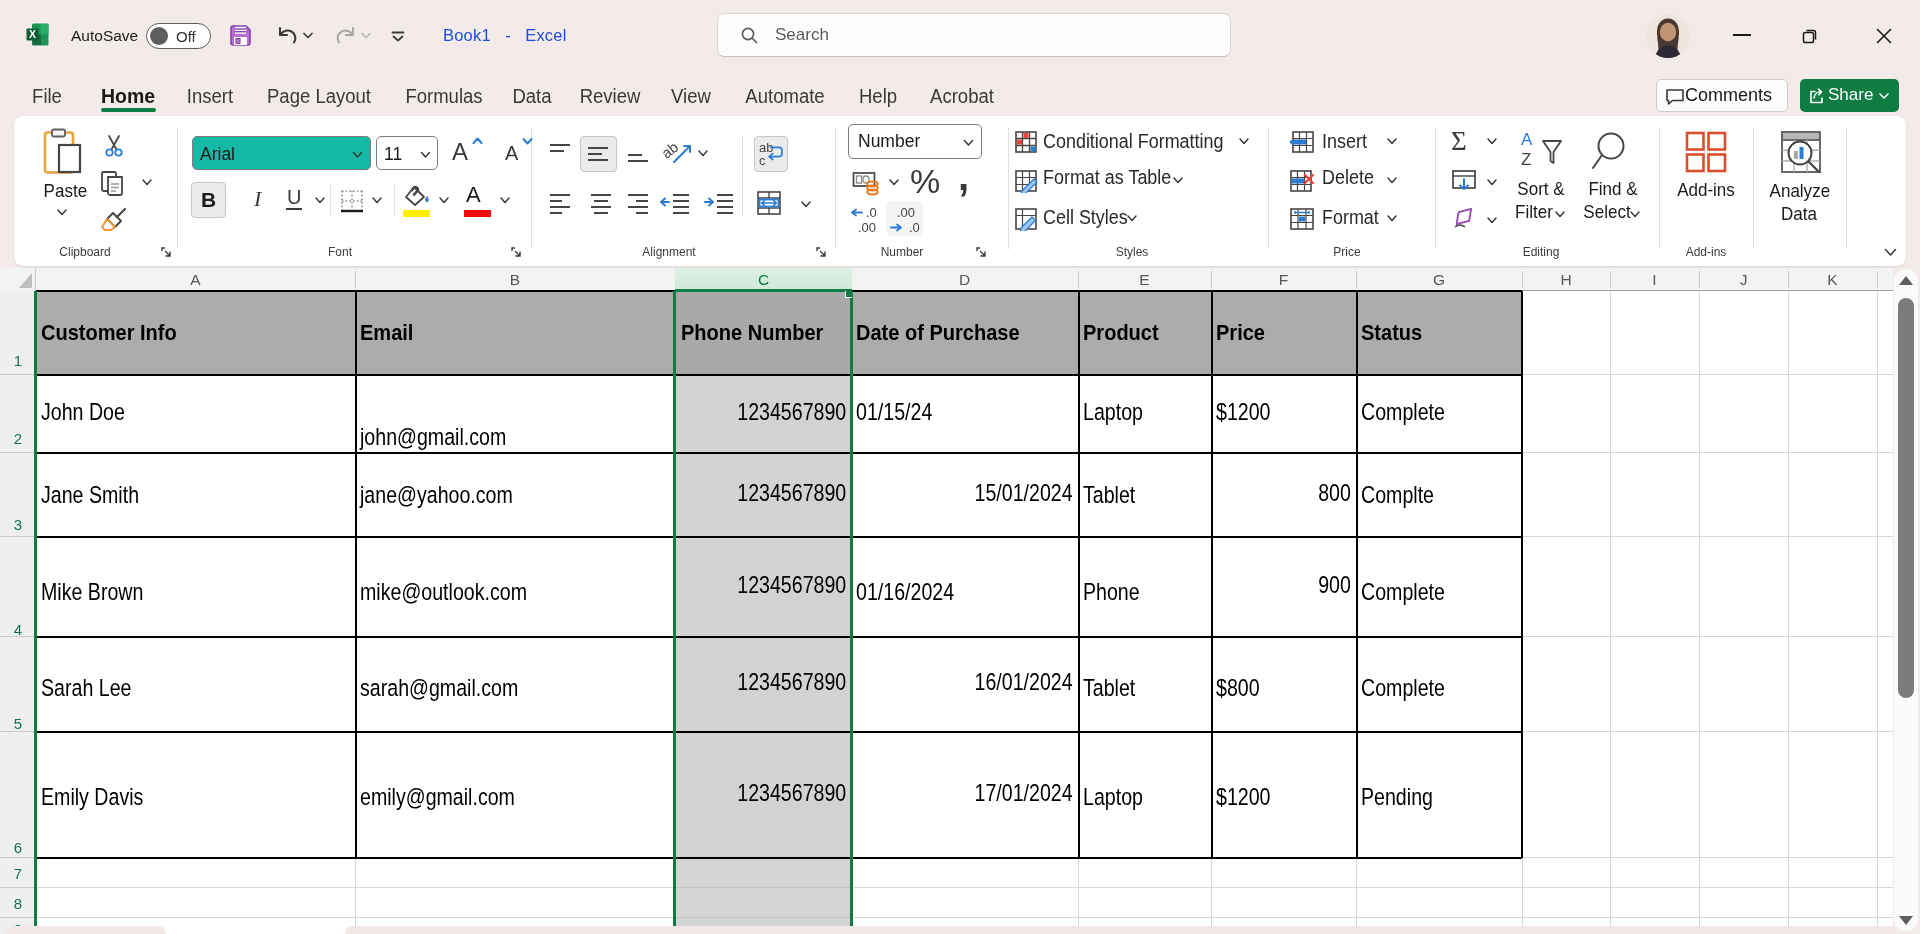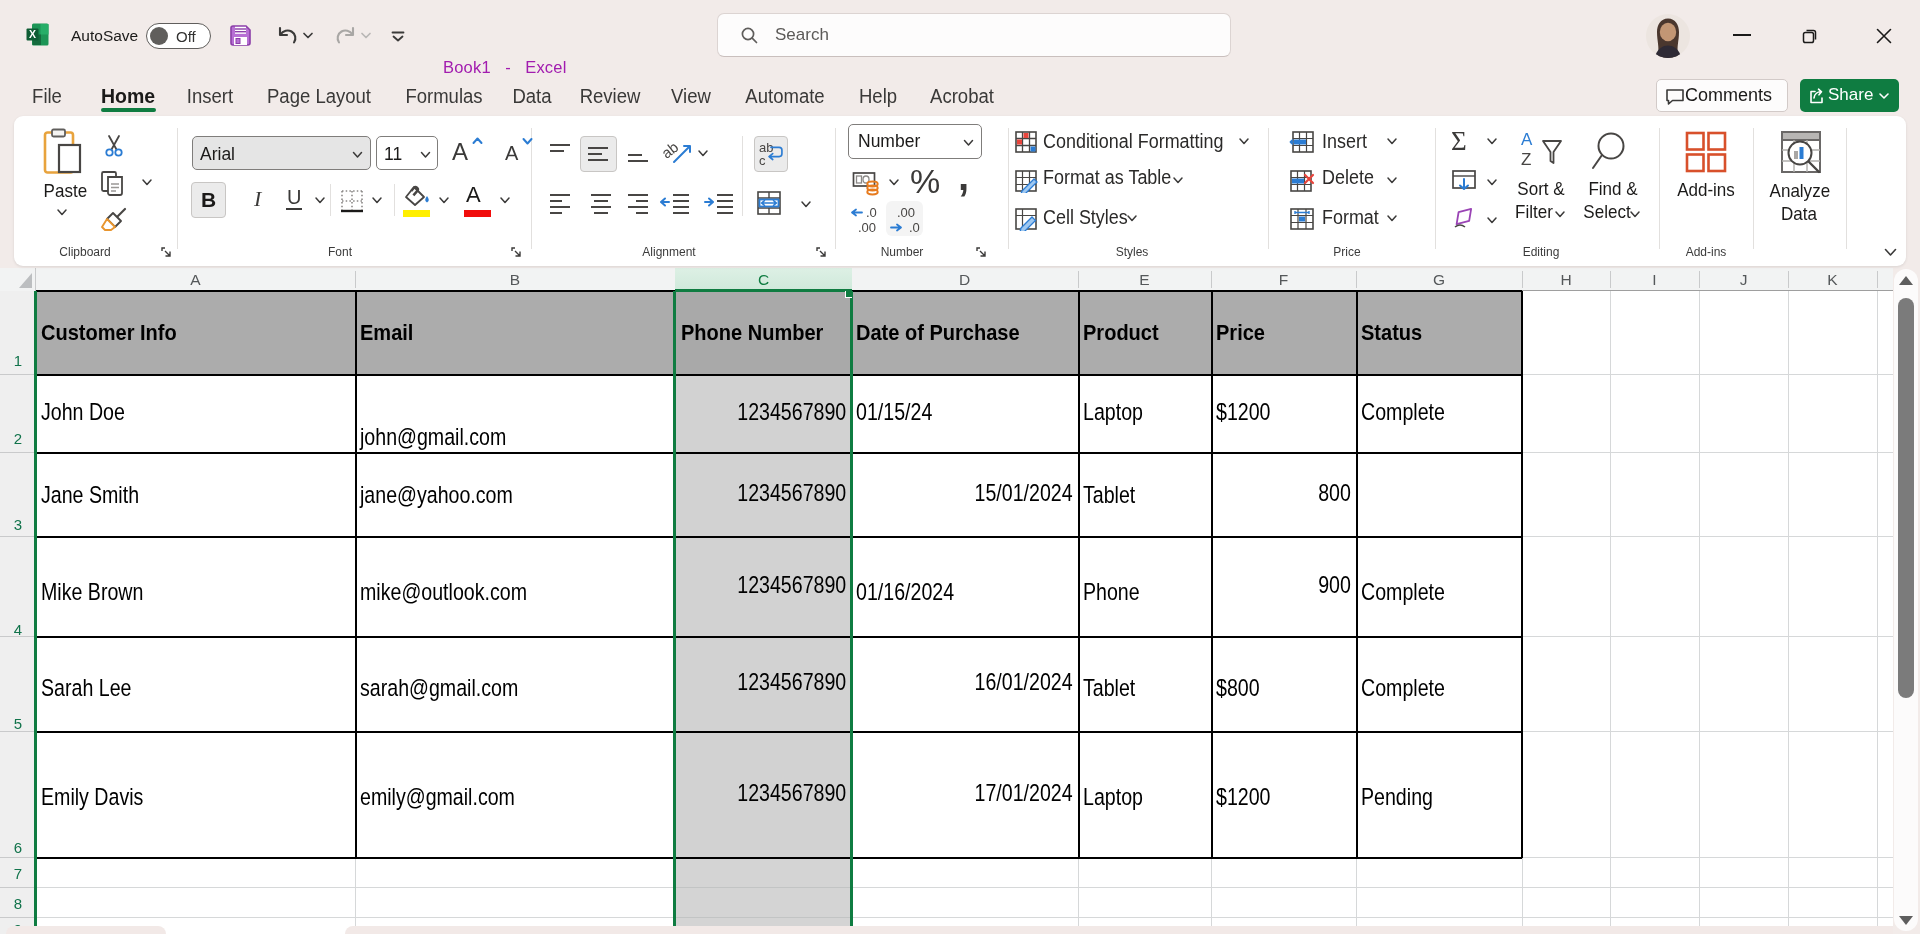--- a/index.html
+++ b/index.html
@@ -180,20 +180,23 @@
       </div>
   <div class="t tr" style="left:851px;top:185px;width:222px;height:84px;">
         <span>15/01/2024</span>
       </div>
   <div class="t" style="left:1083px;top:187px;height:84px;">
         <span>Tablet</span>
       </div>
   <div class="t tr" style="left:1211px;top:185px;width:140px;height:84px;">
         <span>800</span>
       </div>
+  <div class="t" style="left:1361px;top:187px;height:84px;">
+        <span>Complte</span>
+      </div>
 
   <div class="t" style="left:41px;top:276px;height:100px;">
         <span>Mike Brown</span>
       </div>
   <div class="t" style="left:360px;top:276px;height:100px;">
         <span>mike@outlook.com</span>
       </div>
   <div class="t tr" style="left:675px;top:269px;width:171px;height:100px;">
         <span>1234567890</span>
       </div>
@@ -304,21 +307,21 @@
   </svg>
   <svg class="ab" style="left:360px;top:31px;" width="12" height="9" viewBox="0 0 12 9">
       <path d="M2 2.5 L6 6.5 L10 2.5" fill="none" stroke="#b9b7b5" stroke-width="1.7" stroke-linecap="round" stroke-linejoin="round"></path>
     </svg>
 
   <svg class="ab" style="left:390px;top:28px;" width="16" height="16" viewBox="0 0 16 16">
     <path d="M2.5 4.5 h11" stroke="#3b3a39" stroke-width="1.8" stroke-linecap="round"></path>
     <path d="M3.5 8.5 L8 12.5 L12.5 8.5" fill="none" stroke="#3b3a39" stroke-width="1.8" stroke-linecap="round" stroke-linejoin="round"></path>
   </svg>
 
-  <div class="ab" style="left:443px;top:26px;font-size:16.5px;color:#a21caf;letter-spacing:.2px;margin-top:32px;">Book1&nbsp;&nbsp;&nbsp;-&nbsp;&nbsp;&nbsp;Excel</div>
+  <div class="ab" style="left:443px;top:26px;font-size:16.5px;color:#1d4ed8;letter-spacing:.2px;">Book1&nbsp;&nbsp;&nbsp;-&nbsp;&nbsp;&nbsp;Excel</div>
 
   <div class="ab" style="left:717px;top:13px;width:514px;height:44px;background:#fdfcfc;border:1px solid #dcd4d2;border-bottom-color:#c9bfbd;border-radius:7px;">
     <svg class="ab" style="left:22px;top:12px;" width="19" height="19" viewBox="0 0 19 19">
       <circle cx="8" cy="8" r="5.6" fill="none" stroke="#5f5d5b" stroke-width="1.7"></circle>
       <path d="M12.2 12.2 L16.5 16.5" stroke="#5f5d5b" stroke-width="1.7" stroke-linecap="round"></path>
     </svg>
     <div class="ab" style="left:57px;top:11px;font-size:17px;color:#5c5a58;">Search</div>
   </div>
 
   <svg class="ab" style="left:1646px;top:14px;" width="44" height="44" viewBox="0 0 44 44">
@@ -440,21 +443,21 @@
   <svg class="ab" style="left:127px;top:62px;" width="12" height="9" viewBox="0 0 12 9">
       <path d="M2 2 L6 6.5 L10 2" fill="none" stroke="#3b3a39" stroke-width="1.5" stroke-linecap="round" stroke-linejoin="round"></path>
     </svg>
 
   <svg class="ab" style="left:84px;top:90px;" width="30" height="30" viewBox="0 0 30 30">
     <path d="M19 11 L27 3" stroke="#484644" stroke-width="2.2" stroke-linecap="round"></path>
     <path d="M9 13 L15 7 L23 15 L17 21 Z" fill="#fff" stroke="#484644" stroke-width="1.9" stroke-linejoin="round"></path>
     <path d="M9 13 L17 21 L13 24 L7 24 L4 21 Z" fill="#fff" stroke="#e8952e" stroke-width="1.9" stroke-linejoin="round"></path>
   </svg>
 
-  <div class="ab" style="left:178px;top:20px;width:179px;height:34px;border:1px solid #7f7d7b;border-radius:5px;background:#e5e5e5;">
+  <div class="ab" style="left:178px;top:20px;width:179px;height:34px;border:1px solid #7f7d7b;border-radius:5px;background:#14b8a6;">
     <div class="ab" style="left:7px;top:7px;font-size:17.5px;color:#1b1a19;">Arial</div>
     <svg class="ab" style="left:158px;top:13px;" width="13" height="10" viewBox="0 0 13 10">
         <path d="M2.5 2.5 L6.5 7 L10.5 2.5" fill="none" stroke="#3b3a39" stroke-width="1.5" stroke-linecap="round" stroke-linejoin="round"></path>
       </svg>
   </div>
   <div class="ab" style="left:362px;top:20px;width:62px;height:34px;border:1px solid #7f7d7b;border-radius:5px;background:#fff;">
     <div class="ab" style="left:7px;top:7px;font-size:17.5px;color:#1b1a19;">11</div>
     <svg class="ab" style="left:42px;top:13px;" width="13" height="10" viewBox="0 0 13 10">
         <path d="M2.5 2.5 L6.5 7 L10.5 2.5" fill="none" stroke="#3b3a39" stroke-width="1.5" stroke-linecap="round" stroke-linejoin="round"></path>
       </svg>

